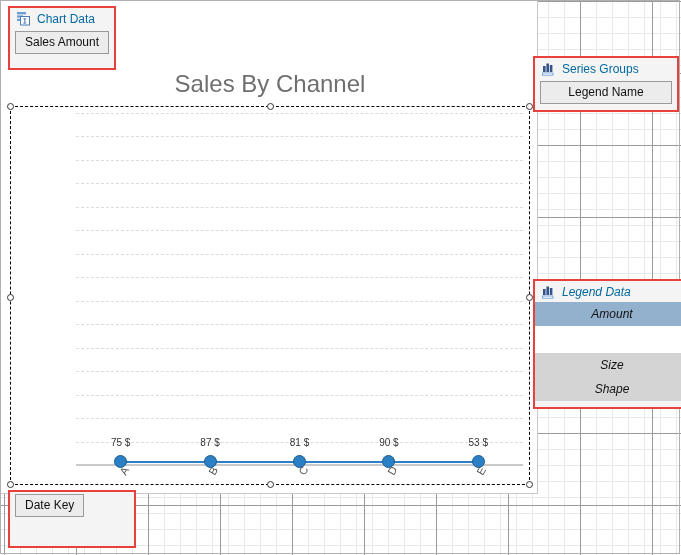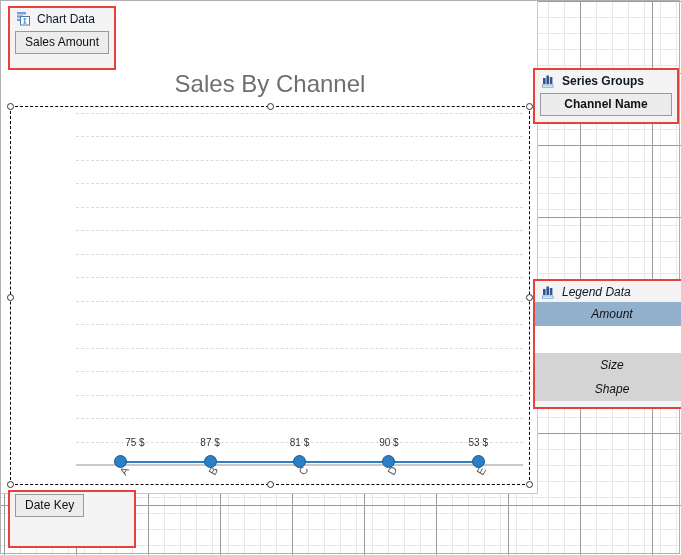--- a/index.html
+++ b/index.html
@@ -177,21 +177,21 @@
     border: 2px solid #e8403a;
     background: #f4f4f4;
     box-sizing: border-box;
   }
   .panel-header {
     display: flex;
     align-items: center;
     gap: 6px;
     padding: 4px 6px 3px 6px;
     font-size: 12px;
-    color: #0f172a;
+    color: #0369a1;
     background: #f4f4f4;
     white-space: nowrap;
     font-family: "Liberation Sans", sans-serif;
   }
   .panel-body {
     padding: 2px 5px 6px 5px;
   }
   .field-pill {
     display: inline-block;
     background: #ececec;
@@ -283,21 +283,21 @@
     <div class="gridline" style="top: 258px;"></div>
     <div class="gridline" style="top: 282px;"></div>
     <div class="gridline" style="top: 305px;"></div>
     <div class="gridline" style="top: 329px;"></div>
     <div class="gridline" style="top: 352px; border-top: 1px solid rgb(201, 201, 201);"></div>
   </div>
 <div id="cat-axis"></div>
 <div id="series-line" style="left: 120.7px; width: 357.6px; background: rgb(43, 127, 196);"></div>
 <div id="markers-layer" style="position:absolute; left:0; top:0; width:681px; height:555px; pointer-events:none;">
     <div class="marker" style="left: 114.2px; top: 455px;"></div>
-    <div class="point-label" style="left: 96.7px; top: 437px; text-align: right;">75 $</div>
+    <div class="point-label" style="left: 96.7px; top: 437px;">75 $</div>
     <div class="cat-label" style="left: 116.7px; top: 471px;">A</div>
     <div class="marker" style="left: 203.6px; top: 455px;"></div>
     <div class="point-label" style="left: 186.1px; top: 437px;">87 $</div>
     <div class="cat-label" style="left: 206.1px; top: 471px;">B</div>
     <div class="marker" style="left: 293px; top: 455px;"></div>
     <div class="point-label" style="left: 275.5px; top: 437px;">81 $</div>
     <div class="cat-label" style="left: 295.5px; top: 471px;">C</div>
     <div class="marker" style="left: 382.4px; top: 455px;"></div>
     <div class="point-label" style="left: 364.9px; top: 437px;">90 $</div>
     <div class="cat-label" style="left: 384.9px; top: 471px;">D</div>
@@ -319,34 +319,34 @@
         <rect x="7.3" y="10.6" width="3" height="0.9" fill="#4b7cb5"></rect>
       </svg>
     </span>
     <span>Chart Data</span>
   </div>
   <div class="panel-body">
     <span class="field-pill">Sales Amount</span>
   </div>
 </div>
 
-<div class="panel" style="left:533px; top:68px; width:146px; height:56px;font-weight:bold;">
+<div class="panel" style="left:533px; top:56px; width:146px; height:56px;">
   <div class="panel-header">
     <span class="icon">
       <svg width="15" height="14" viewBox="0 0 15 14">
         <rect x="2" y="4" width="2.6" height="6" fill="#34558b"></rect>
         <rect x="5.4" y="1.5" width="2.6" height="8.5" fill="#34558b"></rect>
         <rect x="8.8" y="3" width="2.6" height="7" fill="#34558b"></rect>
         <rect x="1.5" y="11" width="10.5" height="2.2" fill="#ffffff" stroke="#6f9fd8" stroke-width="0.9"></rect>
       </svg>
     </span>
     <span>Series Groups</span>
   </div>
   <div class="panel-body">
-    <span class="field-pill wide">Channel Name</span>
+    <span class="field-pill wide">Legend Name</span>
   </div>
 </div>
 
 <div class="panel" style="left:533px; top:279px; width:158px; height:130px;font-style:italic;">
   <div class="panel-header">
     <span class="icon">
       <svg width="15" height="14" viewBox="0 0 15 14">
         <rect x="2" y="4" width="2.6" height="6" fill="#34558b"></rect>
         <rect x="5.4" y="1.5" width="2.6" height="8.5" fill="#34558b"></rect>
         <rect x="8.8" y="3" width="2.6" height="7" fill="#34558b"></rect>

